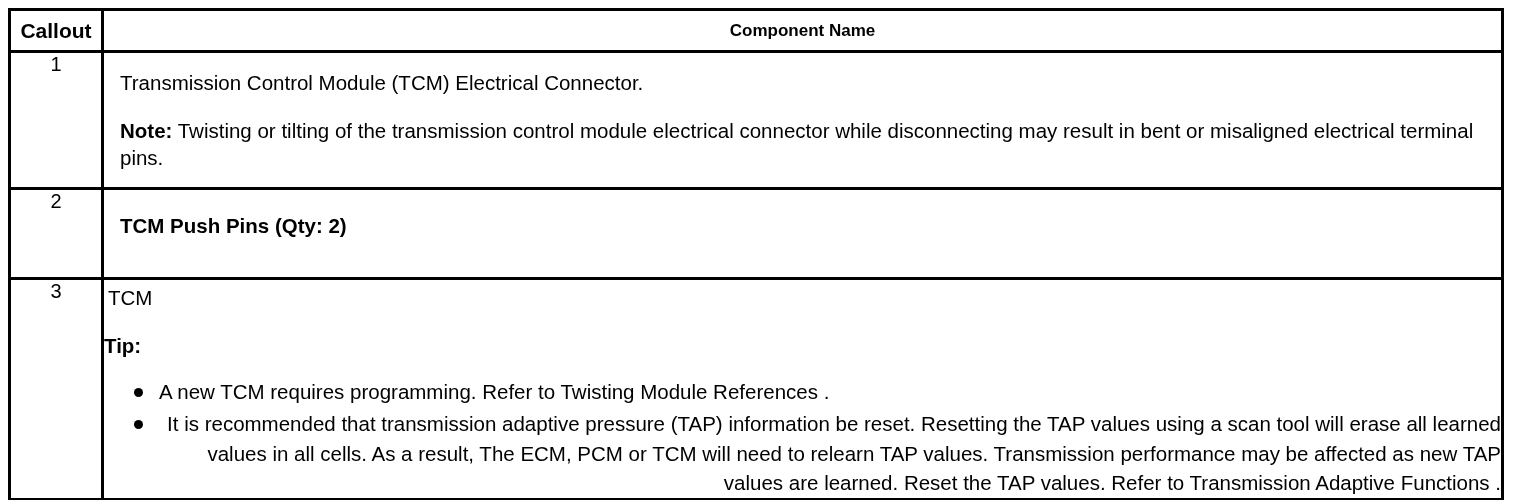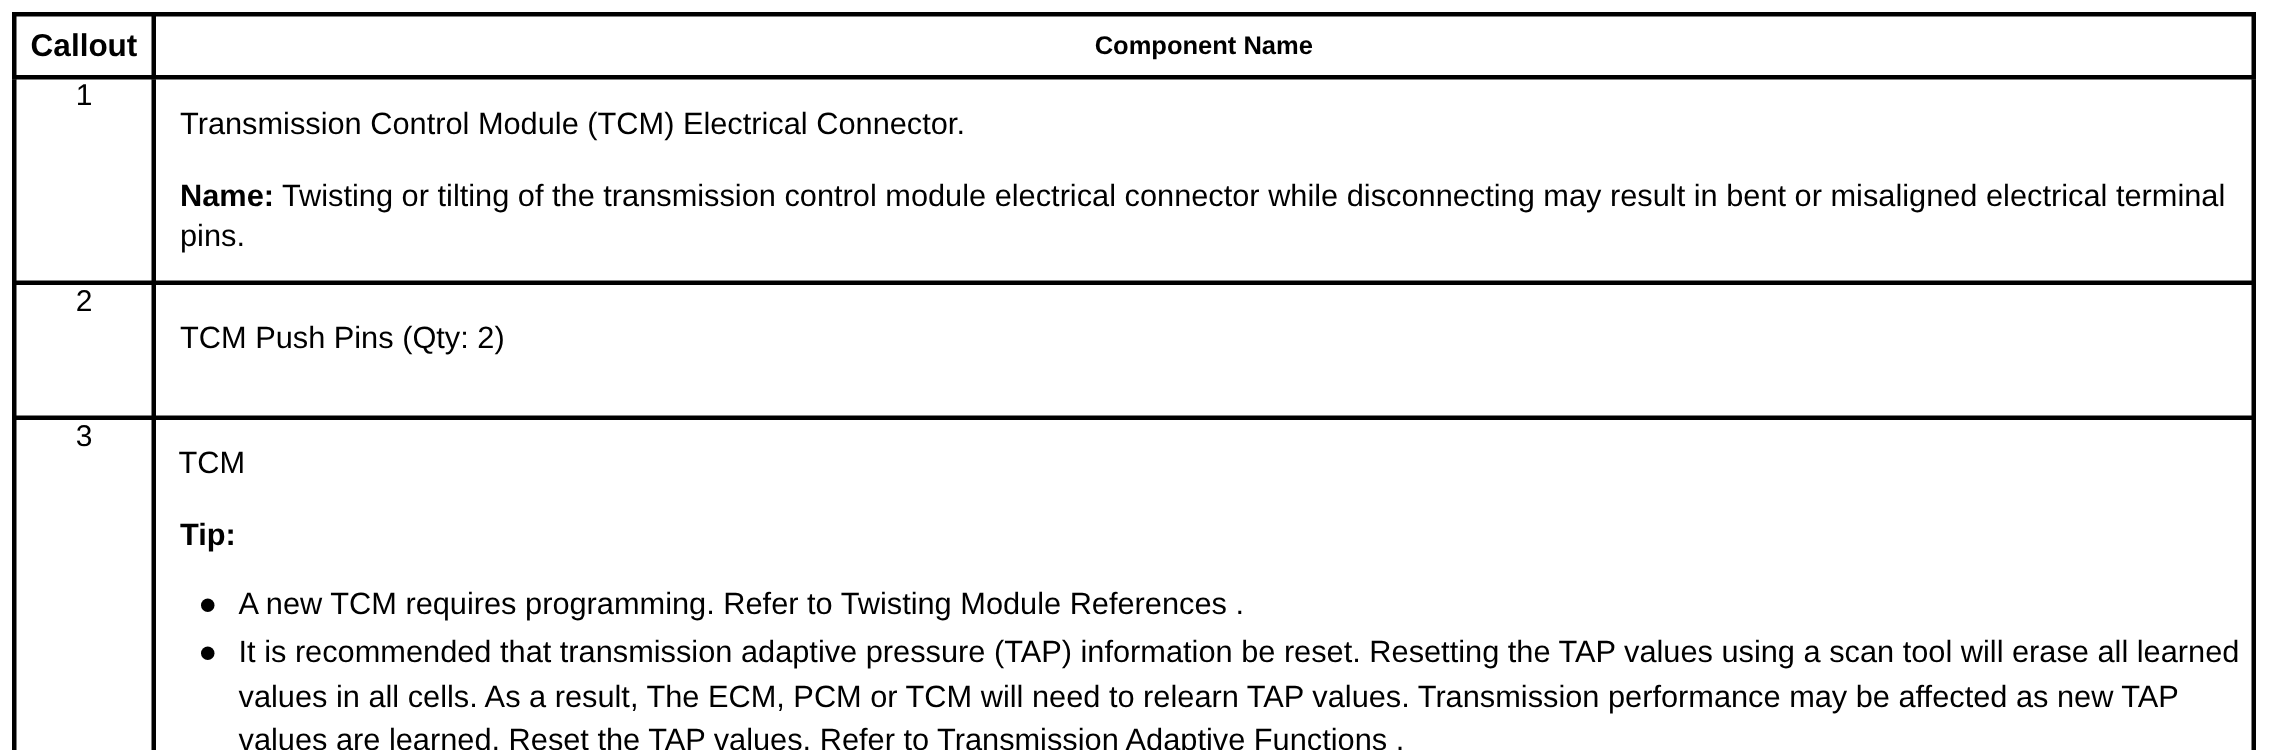--- a/index.html
+++ b/index.html
@@ -70,63 +70,64 @@
 
   
   .content-cell {
     padding: 7px 8px 8px 9px;
     font-size: 20.5px;
     line-height: 1.32;
   }
   .content-cell.single {
     padding-top: 6px;
     padding-bottom: 22px;
+    font-weight: bold;
   }
 
   .para {
     margin: 16px;
     padding: 0;
   }
   .para + .para {
     margin-top: 21px;
   }
   b, .bold { font-weight: bold; }
 
   .tip-label {
     margin: 0;
     font-weight: bold;
     font-size: 20.5px;
-    padding-left: 16px;
   }
 
   ul.bullets {
     margin: 18px 0 0 0;
     padding: 0 0 0 30px;
     list-style: none;
   }
   ul.bullets li {
     position: relative;
     margin: 0 0 0 0;
     padding: 0 0 0 25px;
     line-height: 1.45;
   }
   ul.bullets li + li {
     margin-top: 2px;
+    text-align: right;
   }
   ul.bullets li::before {
     content: "";
     position: absolute;
     left: 0;
     top: 11px;
     width: 9px;
     height: 9px;
     background: #000000;
     border-radius: 50%;
   }
-  .r3-head { margin: 15px; }
+  .r3-head { margin: 4px; }
 </style>
 </head>
 <body>
 
 <div class="page">
 
   <table class="callout-table">
     <colgroup>
       <col class="col-callout">
       <col class="col-name">
@@ -136,21 +137,21 @@
         <th class="hdr-callout">Callout</th>
         <th class="hdr-name">Component Name</th>
       </tr>
     </thead>
     <tbody>
 
       <tr>
         <td class="num-cell">1</td>
         <td class="content-cell">
           <p class="para">Transmission Control Module (TCM) Electrical Connector.</p>
-          <p class="para"><b>Name:</b><span> Twisting or tilting of the transmission control module electrical connector while disconnecting may result in bent or misaligned electrical terminal pins.</span></p>
+          <p class="para"><b>Note:</b><span> Twisting or tilting of the transmission control module electrical connector while disconnecting may result in bent or misaligned electrical terminal pins.</span></p>
         </td>
       </tr>
 
       <tr>
         <td class="num-cell">2</td>
         <td class="content-cell single">
           <p class="para">TCM Push Pins (Qty: 2)</p>
         </td>
       </tr>
 

